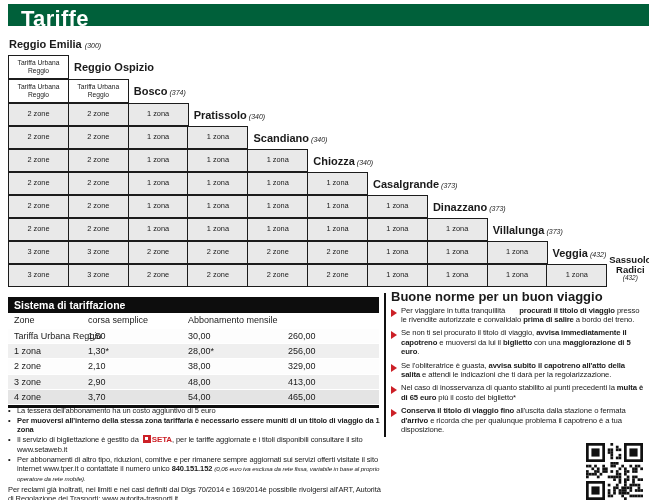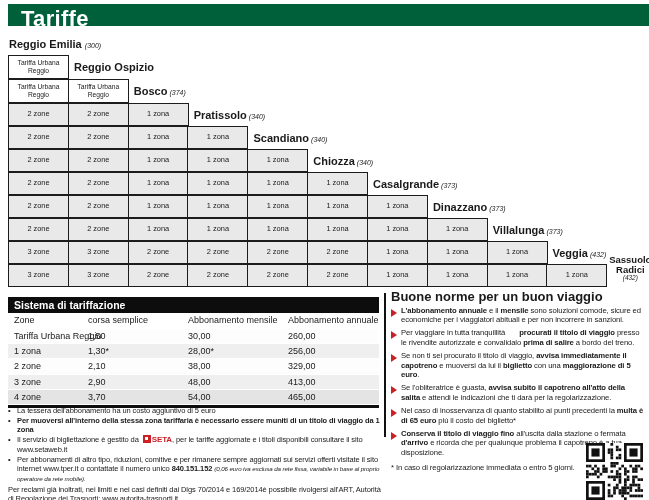--- a/index.html
+++ b/index.html
@@ -165,21 +165,20 @@
     </div>
   </div>
 
 <div class="fares">
   <div class="fares-header">Sistema di tariffazione</div>
   <div id="fares-body">
       <div class="frow colhead">
         <span class="c0">Zone</span>
         <span class="c1">corsa semplice</span>
         <span class="c2">Abbonamento mensile</span>
-        <span class="c3">Abbonamento annuale</span>
       </div>
       <div class="frow" style="background: rgb(253, 253, 253);">
         <span class="c0">Tariffa Urbana Reggio</span>
         <span class="c1">1,50</span>
         <span class="c2">30,00</span>
         <span class="c3">260,00</span>
       </div>
       <div class="frow" style="background: rgb(239, 239, 239);">
         <span class="c0">1 zona</span>
         <span class="c1">1,30*</span>
@@ -233,26 +232,20 @@
 
 <div class="vdivider"></div>
 
 <div class="good">
   <div class="good-title">Buone norme per un buon viaggio</div>
   <div id="good-items">
       <div class="gitem">
         <span class="chev">
           <i></i>
         </span>
-        <span class="gtext"><span style="font-weight: bold;">L'abbonamento annuale</span><span> e il </span><span style="font-weight: bold;">mensile</span><span> sono soluzioni comode, sicure ed economiche per i viaggiatori abituali e per non incorrere in sanzioni.</span></span>
-      </div>
-      <div class="gitem">
-        <span class="chev">
-          <i></i>
-        </span>
         <span class="gtext"><span>Per viaggiare in tutta tranquillità </span><span style="font-weight: bold; padding-left: 12px;">procurati il titolo di viaggio</span><span> presso le rivendite autorizzate e convalidalo </span><span style="font-weight: bold;">prima di salire</span><span> a bordo del treno.</span></span>
       </div>
       <div class="gitem">
         <span class="chev">
           <i></i>
         </span>
         <span class="gtext"><span>Se non ti sei procurato il titolo di viaggio, </span><span style="font-weight: bold;">avvisa immediatamente il capotreno</span><span> e muoversi da lui il </span><span style="font-weight: bold;">biglietto</span><span> con una </span><span style="font-weight: bold;">maggiorazione di 5 euro</span><span>.</span></span>
       </div>
       <div class="gitem">
         <span class="chev">
@@ -266,21 +259,20 @@
         </span>
         <span class="gtext"><span>Nel caso di inosservanza di quanto stabilito ai punti precedenti la </span><span style="font-weight: bold;">multa è di 65 euro</span><span> più il costo del biglietto*</span></span>
       </div>
       <div class="gitem">
         <span class="chev">
           <i></i>
         </span>
         <span class="gtext"><span style="font-weight: bold;">Conserva il titolo di viaggio fino</span><span> all'uscita dalla stazione o fermata </span><span style="font-weight: bold;">d'arrivo</span><span> e ricorda che per qualunque problema il capotreno è a tua disposizione.</span></span>
       </div>
     </div>
-  <div class="gfoot">* In caso di regolarizzazione immediata o entro 5 giorni.</div>
 </div>
 
 <svg id="qr" width="59" height="57" viewBox="0 0 21 21">
     <rect x="0" y="0" width="21" height="21" fill="#fff"></rect>
     <rect x="9" y="0" width="1" height="1" fill="#111"></rect>
     <rect x="11" y="1" width="1" height="1" fill="#111"></rect>
     <rect x="8" y="2" width="1" height="1" fill="#111"></rect>
     <rect x="9" y="2" width="1" height="1" fill="#111"></rect>
     <rect x="11" y="2" width="1" height="1" fill="#111"></rect>
     <rect x="12" y="2" width="1" height="1" fill="#111"></rect>

